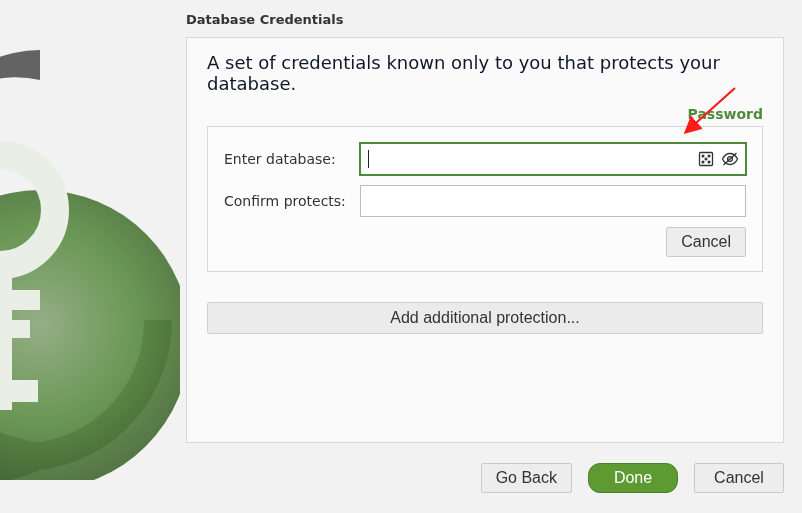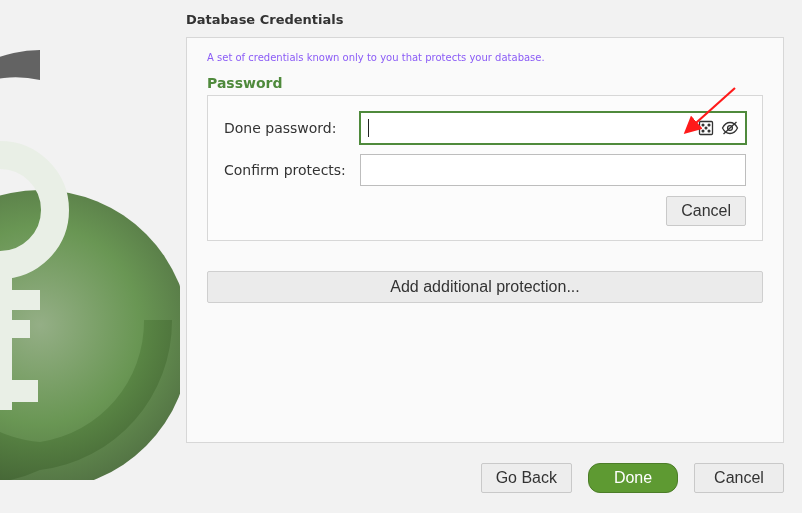--- a/index.html
+++ b/index.html
@@ -37,30 +37,31 @@
   }
 
   .card {
     border: 1px solid #d7d7d7;
     background: #fafafa;
     padding: 14px 20px 26px 20px;
     height: 406px;
   }
 
   .description {
-    font-size: 10px;
-    color: #8b5cf6;
+    font-size: 18px;
+    color: #0f172a;
     margin-bottom: 12px;
   }
 
   .section-label {
     font-size: 14px;
     font-weight: bold;
     color: #4f8a3c;
     margin-bottom: 4px;
+    text-align: right;
   }
 
   fieldset.password-box {
     border: 1px solid #d7d7d7;
     background: #fcfcfc;
     padding: 16px 16px 14px 16px;
   }
 
   .form-row {
     display: flex;
@@ -217,21 +218,21 @@
   <h2 class="page-title">Database Credentials</h2>
 
   <div class="card">
     <p class="description">A set of credentials known only to you that protects your database.</p>
 
     <div class="section-label">Password</div>
 
     <fieldset class="password-box">
 
       <div class="form-row">
-        <label>Done password:</label>
+        <label>Enter database:</label>
         <div class="input-wrap">
           <input type="password" class="pw-input focused" value="" style="">
           <span class="cursor-caret"></span>
           <div class="pw-icons">
             <span class="icon-btn" title="Generate password">
               <svg width="16" height="16" viewBox="0 0 16 16" fill="none" stroke="#333" stroke-width="1.3">
                 <rect x="1.5" y="1.5" width="13" height="13" rx="1"></rect>
                 <circle cx="5" cy="5" r="0.9" fill="#333"></circle>
                 <circle cx="11" cy="5" r="0.9" fill="#333"></circle>
                 <circle cx="5" cy="11" r="0.9" fill="#333"></circle>

